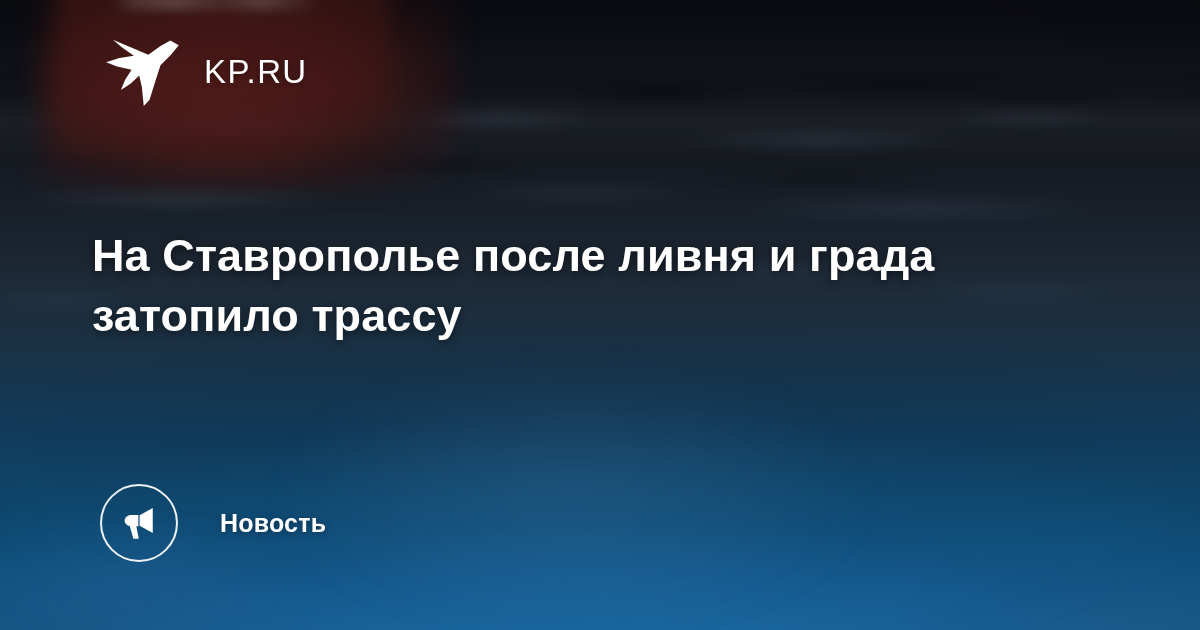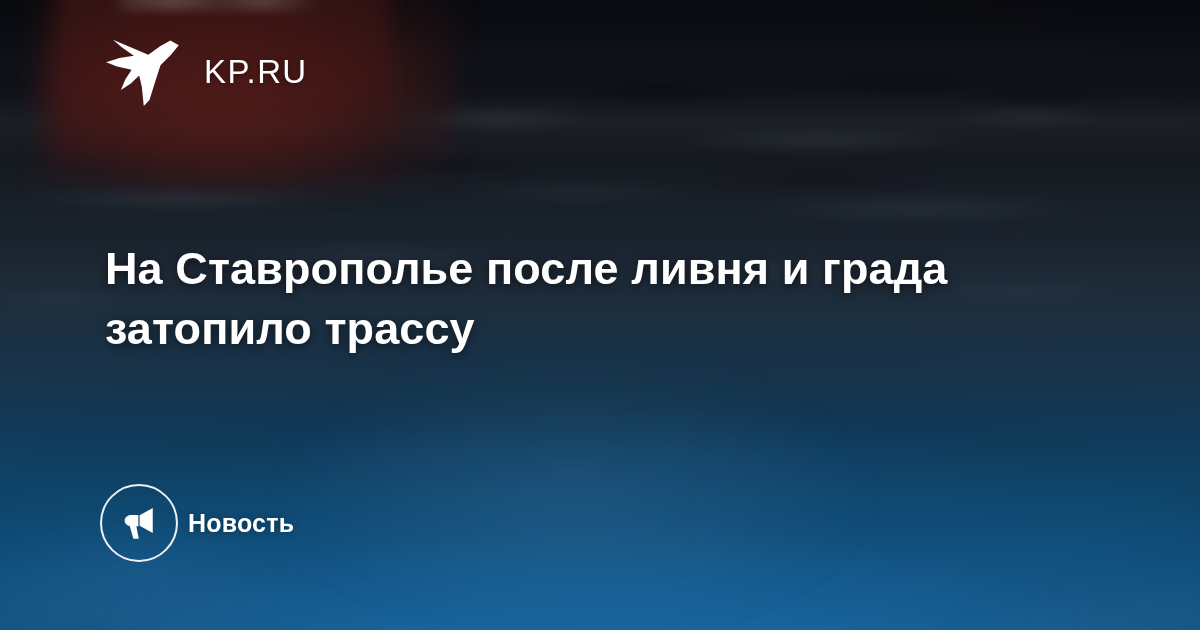--- a/index.html
+++ b/index.html
@@ -178,37 +178,37 @@
     white-space: nowrap;
     text-shadow: 0 1px 6px rgba(0,0,0,0.45);
   }
 
   
   #headline {
     position: absolute;
     left: 88px;
     top: 222px;
     width: 1000px;
-    margin: 17px;
+    margin: 4px;
     color: #ffffff;
     font-size: 45px;
     font-weight: 700;
     line-height: 1.33;
     letter-spacing: 0.1px;
     text-shadow: 0 2px 10px rgba(0,0,0,0.55);
   }
 
   
   #badge-row {
     position: absolute;
     left: 100px;
     top: 484px;
     display: flex;
     align-items: center;
-    gap: 10px;
+    gap: 42px;
     text-align: center;
   }
   #badge-circle {
     width: 78px;
     height: 78px;
     border-radius: 50%;
     border: 2px solid rgba(255,255,255,0.92);
     display: flex;
     align-items: center;
     justify-content: center;

